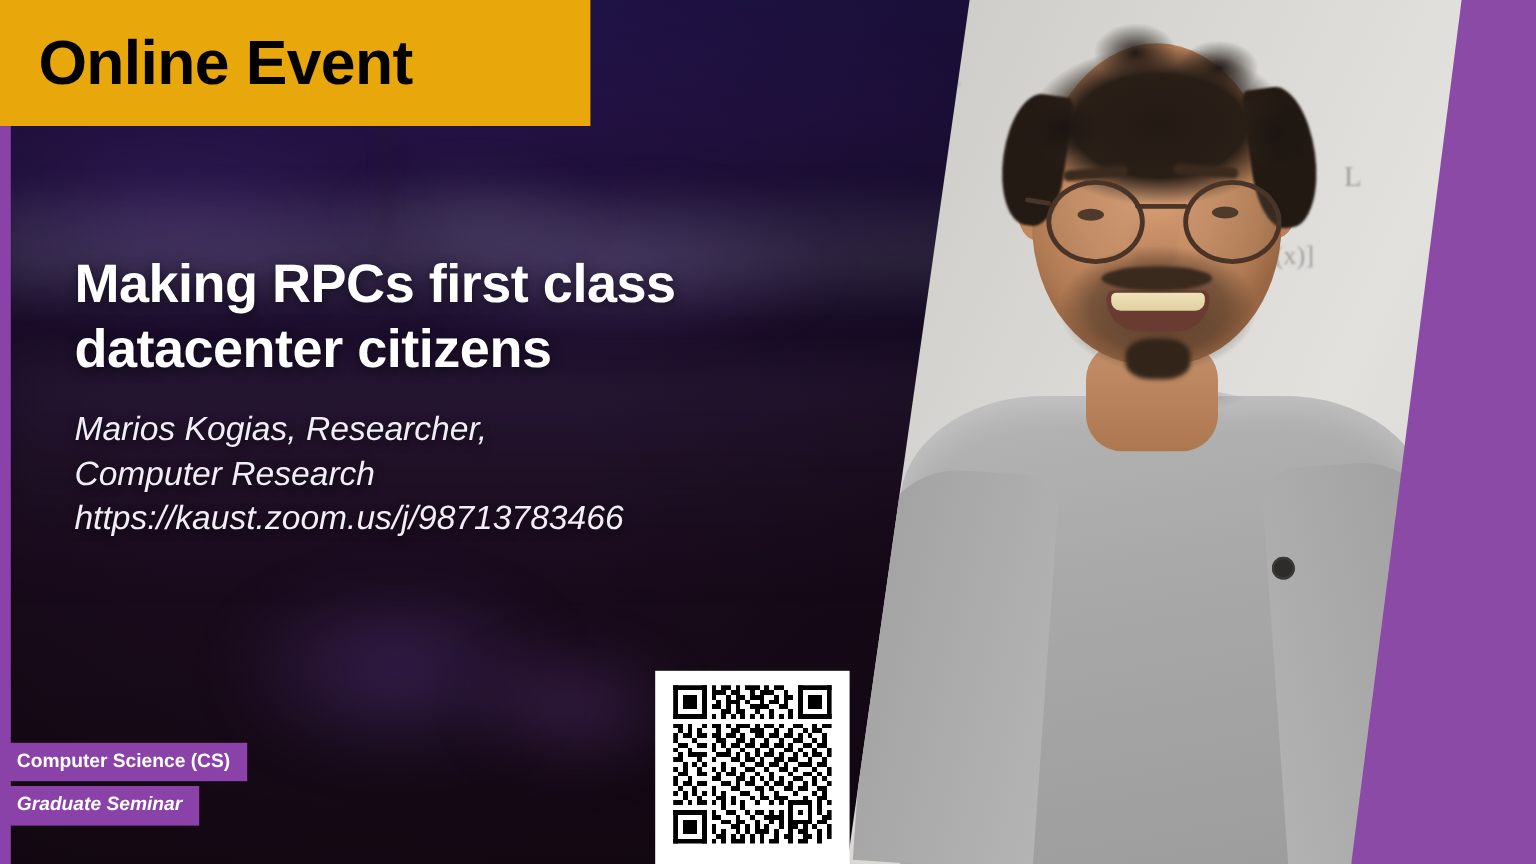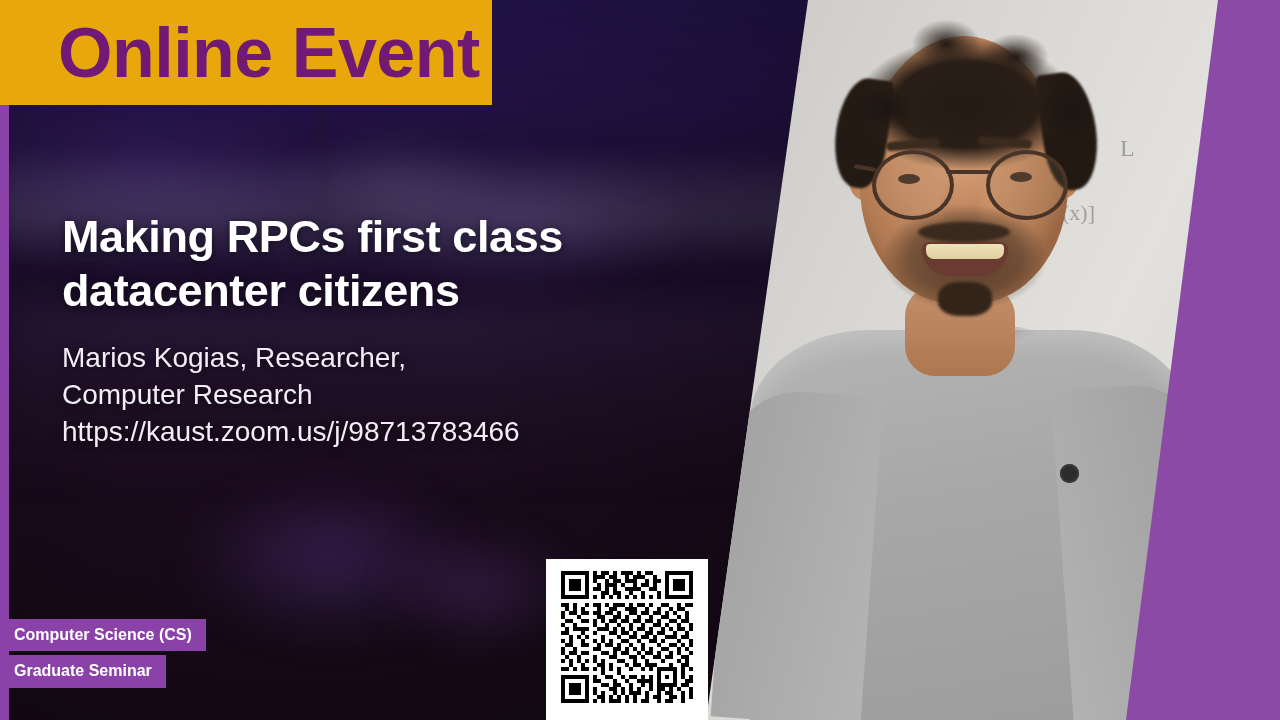--- a/index.html
+++ b/index.html
@@ -88,23 +88,23 @@
 
   
   .gold-banner {
     position: absolute;
     left: 0; top: 0;
     width: 492px; height: 105px;
     display: flex;
     align-items: center;
   }
   .gold-banner .label {
-    margin-left: 58px;
-    color: #701a75;
-    font-size: 70px;
+    margin-left: 32px;
+    color: #000000;
+    font-size: 52px;
     font-weight: bold;
     letter-spacing: -0.5px;
     line-height: 1;
   }
 
   
   .headline {
     position: absolute;
     left: 62px; top: 210px;
     width: 620px;
@@ -118,21 +118,21 @@
   .details {
     position: absolute;
     left: 62px; top: 340px;
     width: 640px;
     color: #f2eef7;
     font-size: 28px;
     font-weight: normal;
     line-height: 1.32;
     text-shadow: 0 2px 8px rgba(0,0,0,0.6);
   }
-  .details .line { display: block; white-space: nowrap; }
+  .details .line { display: block; white-space: nowrap; font-style: italic; }
 
   
   .badges {
     position: absolute;
     left: 0; bottom: 32px;
   }
   .badge {
     display: block;
     color: #ffffff;
     font-size: 16px;
@@ -729,16 +729,16 @@
         <rect x="20" y="32" width="2" height="1"></rect>
           <rect x="24" y="32" width="1" height="1"></rect>
         <rect x="26" y="32" width="2" height="1"></rect>
           <rect x="30" y="32" width="1" height="1"></rect>
       </g>
     </svg>
   </div>
 
   <div class="badges">
     <span class="badge b1" style="background: rgb(139, 66, 168);">Computer Science (CS)</span>
-    <span class="badge b2" style="background: rgb(139, 66, 168);">Graduate Seminar</span>
+    <span class="badge b2" style="background: rgb(139, 66, 168); font-style: italic;">Graduate Seminar</span>
   </div>
 
 </div>
 
 </body></html>

